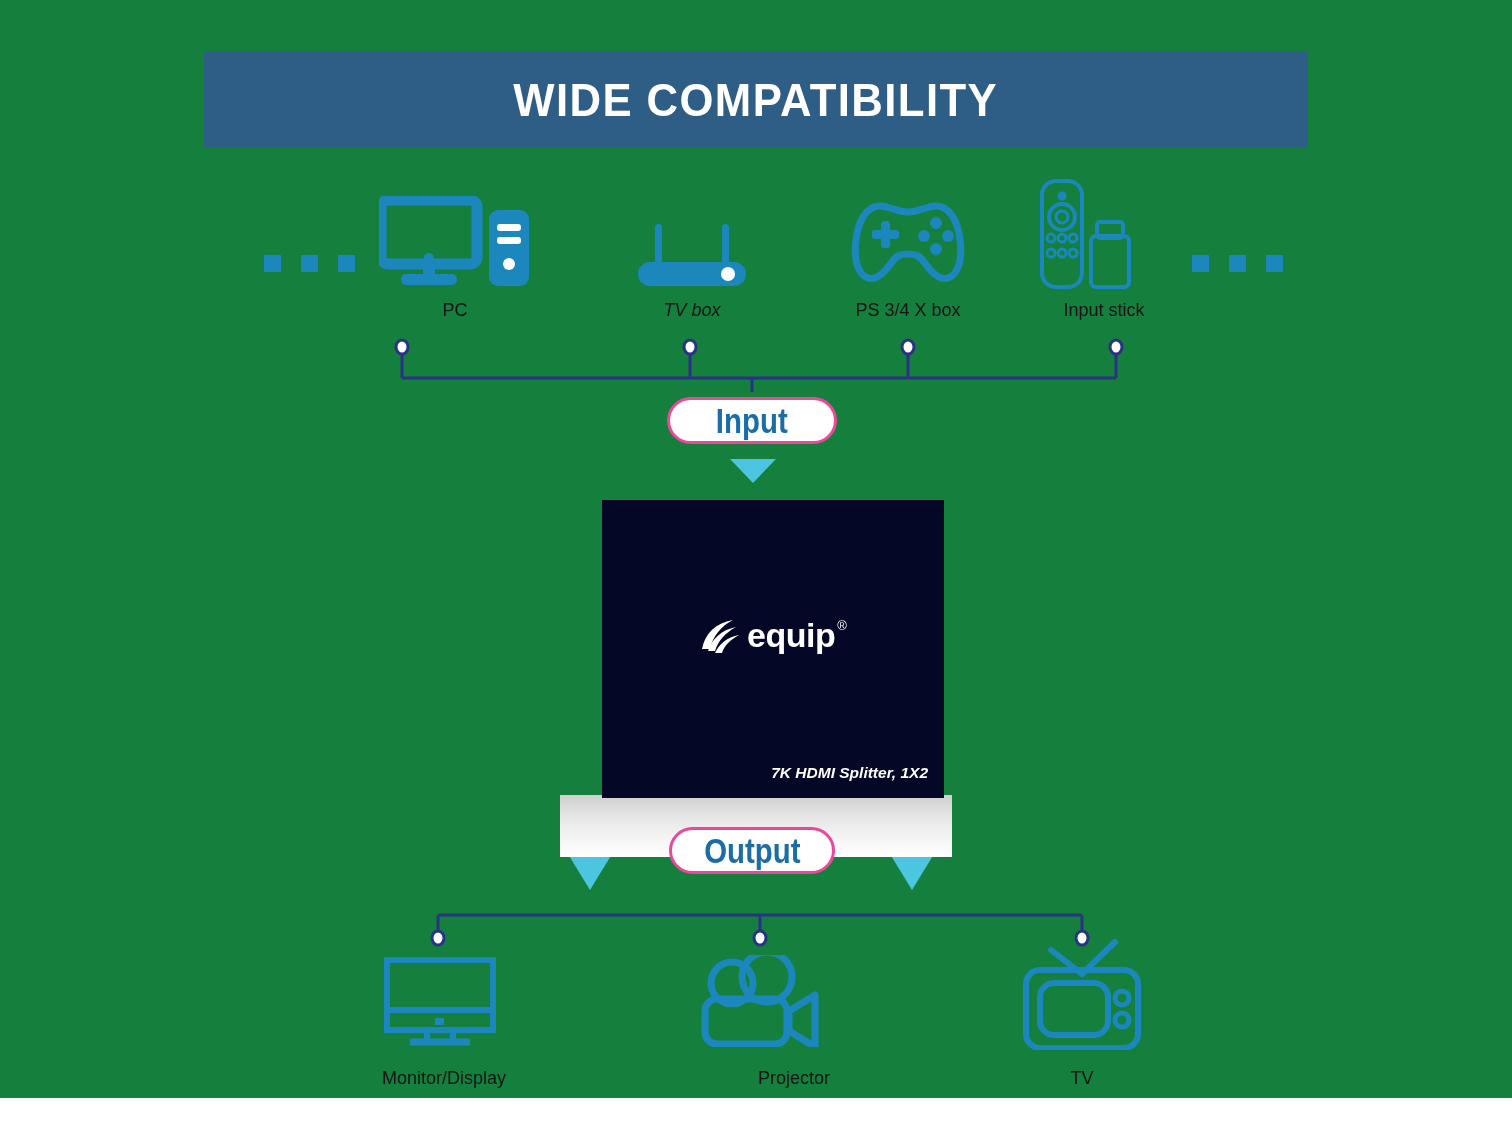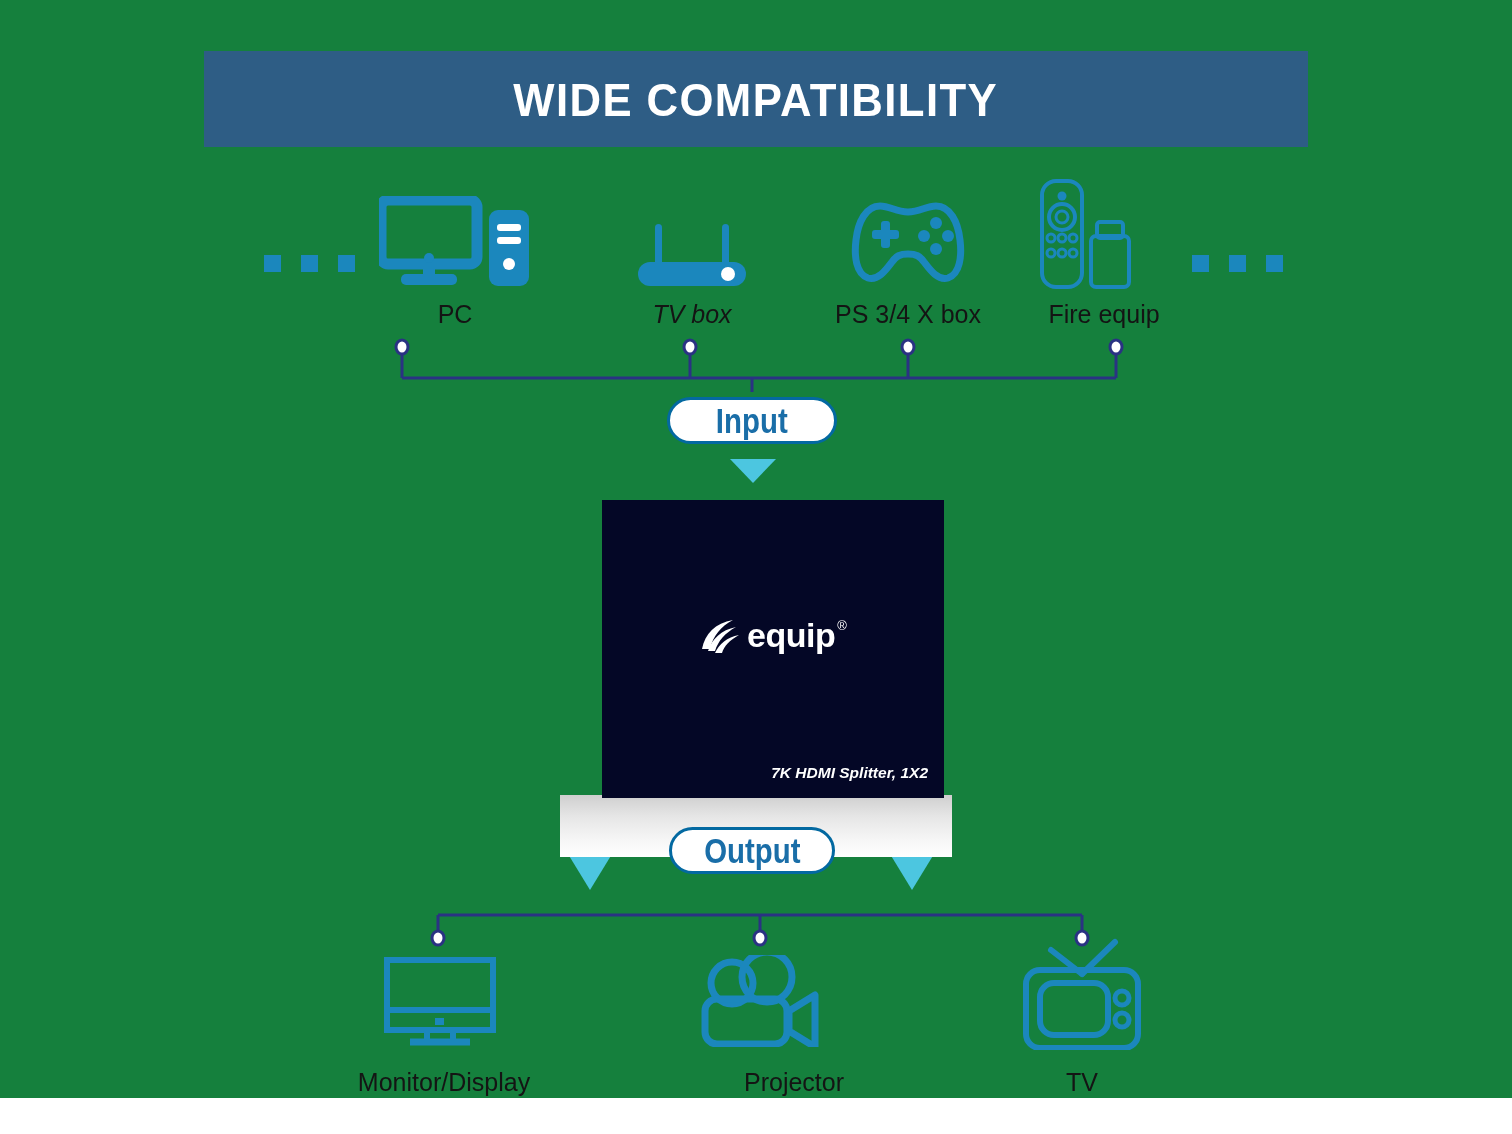--- a/index.html
+++ b/index.html
@@ -35,21 +35,21 @@
     font-family: "Liberation Sans", sans-serif;
     font-weight: bold;
     font-size: 47px;
     letter-spacing: 1.5px;
     transform: scaleX(0.93);
     white-space: nowrap;
   }
   .lbl {
     position: absolute;
     font-family: "Liberation Sans", sans-serif;
-    font-size: 25px;
+    font-size: 18px;
     color: #141414;
     white-space: nowrap;
     text-align: right;
     transform: translateX(-50%);
   }
   .icon-wrap { position: absolute; transform: translateX(-50%); }
 
   
   .dots { position: absolute; display: flex; gap: 20px; }
   .dots i {
@@ -58,21 +58,21 @@
     background: #1b87bd;
   }
 
   
   #wiring { position: absolute; left: 0; top: 0; width: 1512px; height: 1134px; pointer-events: none; }
 
   
   .pill {
     position: absolute;
     transform: translateX(-50%);
-    border: 3px solid #0369a1;
+    border: 3px solid #ec4899;
     border-radius: 26px;
     background: #ffffff;
     display: flex;
     align-items: center;
     justify-content: center;
     box-sizing: border-box;
   }
   .pill span {
     font-family: "Liberation Sans", sans-serif;
     font-weight: bold;
@@ -245,21 +245,21 @@
       <circle cx="12" cy="60" r="4" fill="none" stroke="#1b87bd" stroke-width="3"></circle>
       <circle cx="23" cy="60" r="4" fill="none" stroke="#1b87bd" stroke-width="3"></circle>
       <circle cx="34" cy="60" r="4" fill="none" stroke="#1b87bd" stroke-width="3"></circle>
       <circle cx="12" cy="75" r="4" fill="none" stroke="#1b87bd" stroke-width="3"></circle>
       <circle cx="23" cy="75" r="4" fill="none" stroke="#1b87bd" stroke-width="3"></circle>
       <circle cx="34" cy="75" r="4" fill="none" stroke="#1b87bd" stroke-width="3"></circle>
       <rect x="58" y="44" width="26" height="16" rx="3" fill="none" stroke="#1b87bd" stroke-width="4"></rect>
       <rect x="52" y="58" width="38" height="51" rx="5" fill="none" stroke="#1b87bd" stroke-width="4"></rect>
     </svg>
   </div>
-  <div class="lbl" style="left:1104px; top:300px;">Fire equip</div>
+  <div class="lbl" style="left:1104px; top:300px;">Input stick</div>
 
   <div class="pill" style="left:752px; top:397px; width:170px; height:47px;">
     <span>Input</span>
   </div>
 
   <div id="device-reflection"></div>
   <div id="device-box">
     <div id="device-logo">
       <svg width="42" height="38" viewBox="0 0 42 38">
         <path d="M3 31 C6 16 16 5 34 2 C22 8 14 18 11 31 Z" fill="#ffffff"></path>

